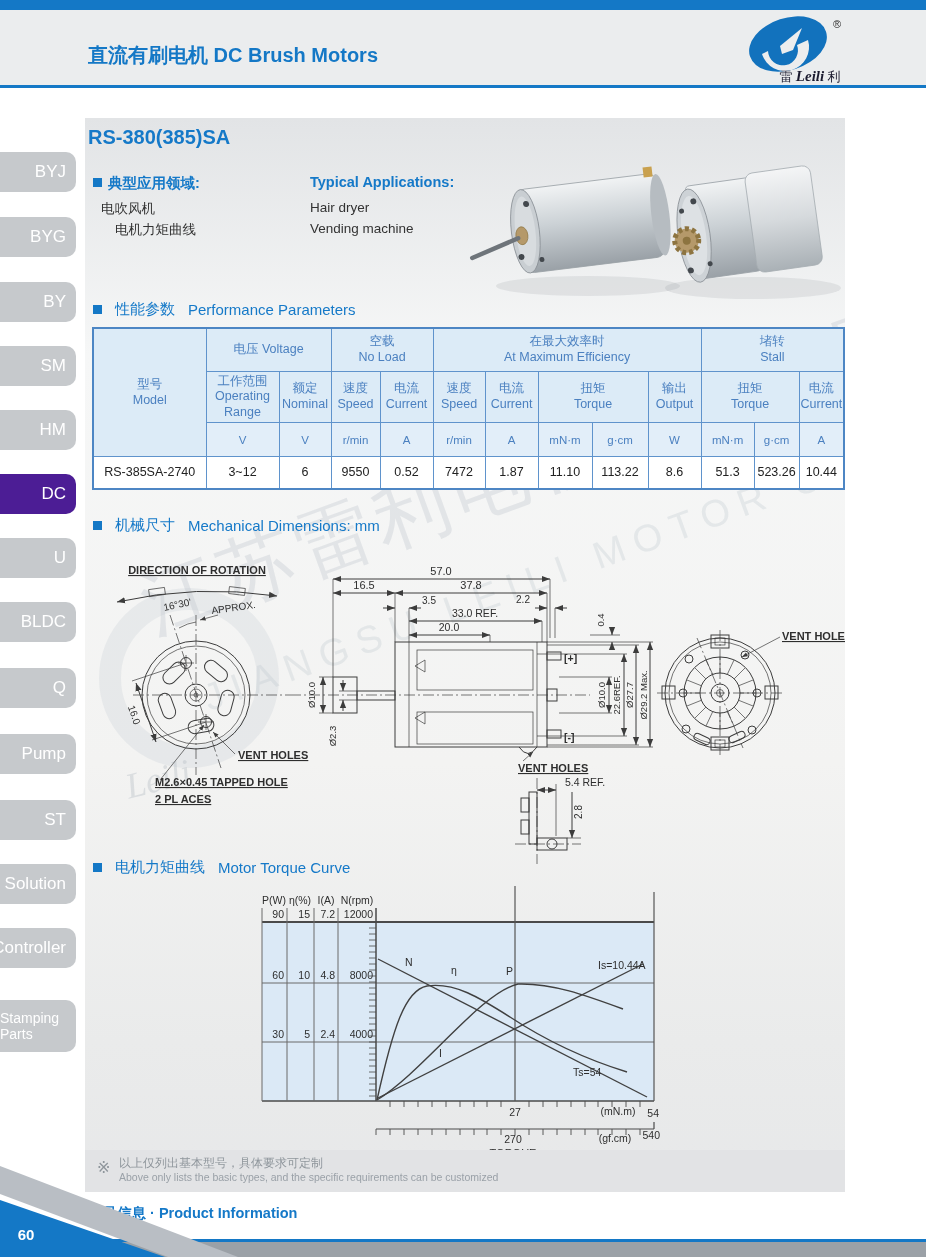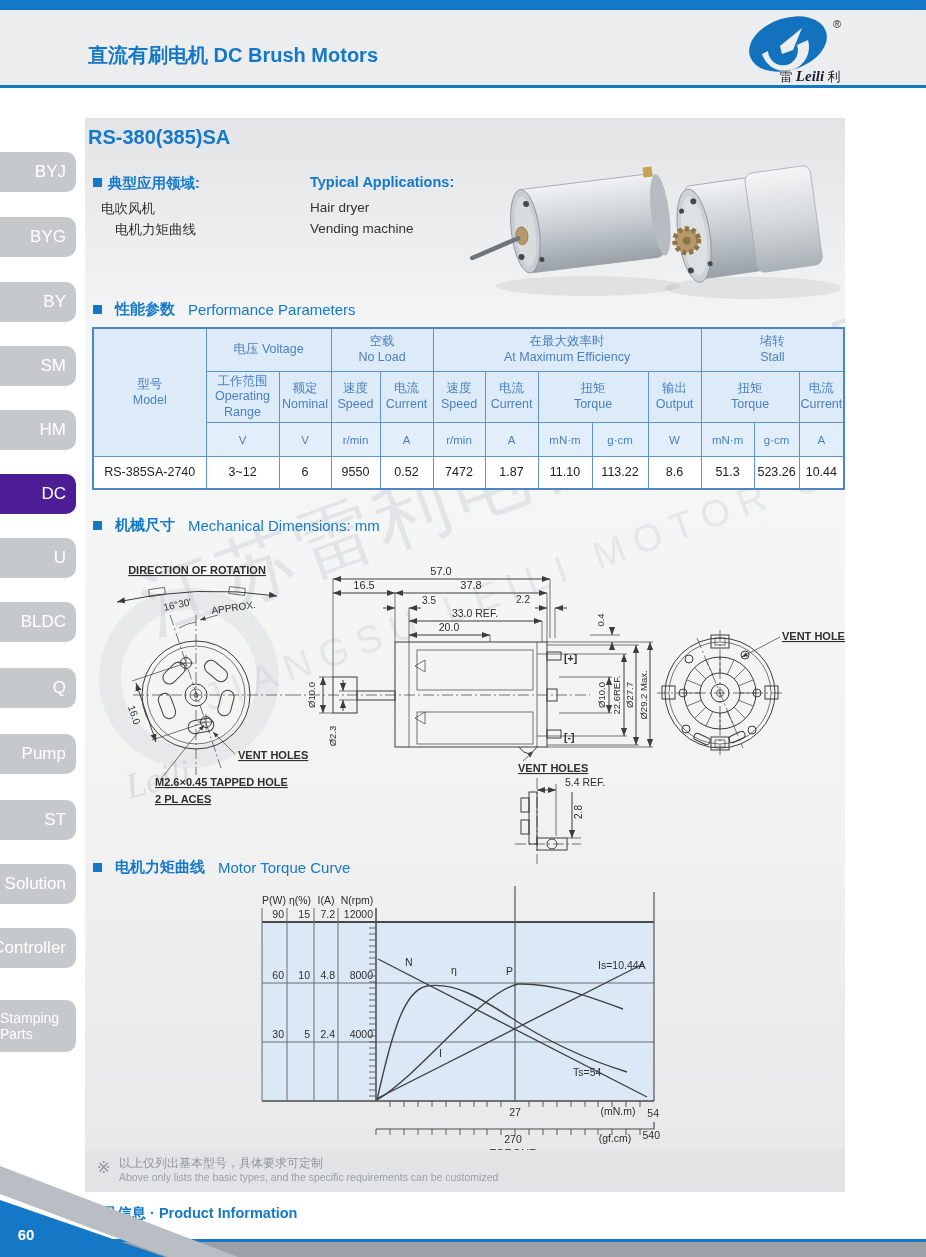--- a/index.html
+++ b/index.html
@@ -32,21 +32,21 @@
   .wm-en { left:120px; top:560px; font-size:38px; white-space:nowrap; color:rgba(190,198,206,0.30);
            transform:rotate(-20deg); transform-origin:left center; letter-spacing:10px; }
   .wm-circle { left:14px; top:470px; width:180px; height:180px; border-radius:50%;
                border:22px solid rgba(203,209,215,0.30); }
   .wm-script { left:40px; top:640px; font-size:36px; font-style:italic; color:rgba(183,190,198,0.40);
                font-family:"Liberation Serif","DejaVu Serif",serif; transform:rotate(-14deg); }
 
   .model-title { left:3px; top:8px; font-size:20px; font-weight:600; color:#1579c8; }
   .bullet { width:9px; height:9px; background:#1478c6; }
   .sec-head { display:flex; align-items:center; gap:13px; }
-  .sec-head .zh { font-size:15px; font-weight:bold; color:#1579c8; }
+  .sec-head .zh { font-size:15px; font-weight:normal; color:#1579c8; }
   .sec-head .en { font-size:15px; color:#1579c8; }
   .app-zh-h { left:23px; top:56px; font-size:14.5px; font-weight:bold; color:#1579c8; }
   .app-en-h { left:225px; top:56px; font-size:14.5px; font-weight:bold; color:#1579c8; }
   .app-item { font-size:13.5px; color:#333; }
 
   
   table.pt { border-collapse:collapse; table-layout:fixed; width:751px; background:#fff; }
   table.pt td { border:1px solid #5f93cc; text-align:center; vertical-align:middle;
                 color:#4b80c0; font-size:12.5px; line-height:1.25; padding:2px 1px; }
   table.pt { border:2px solid #4d86c4; }

